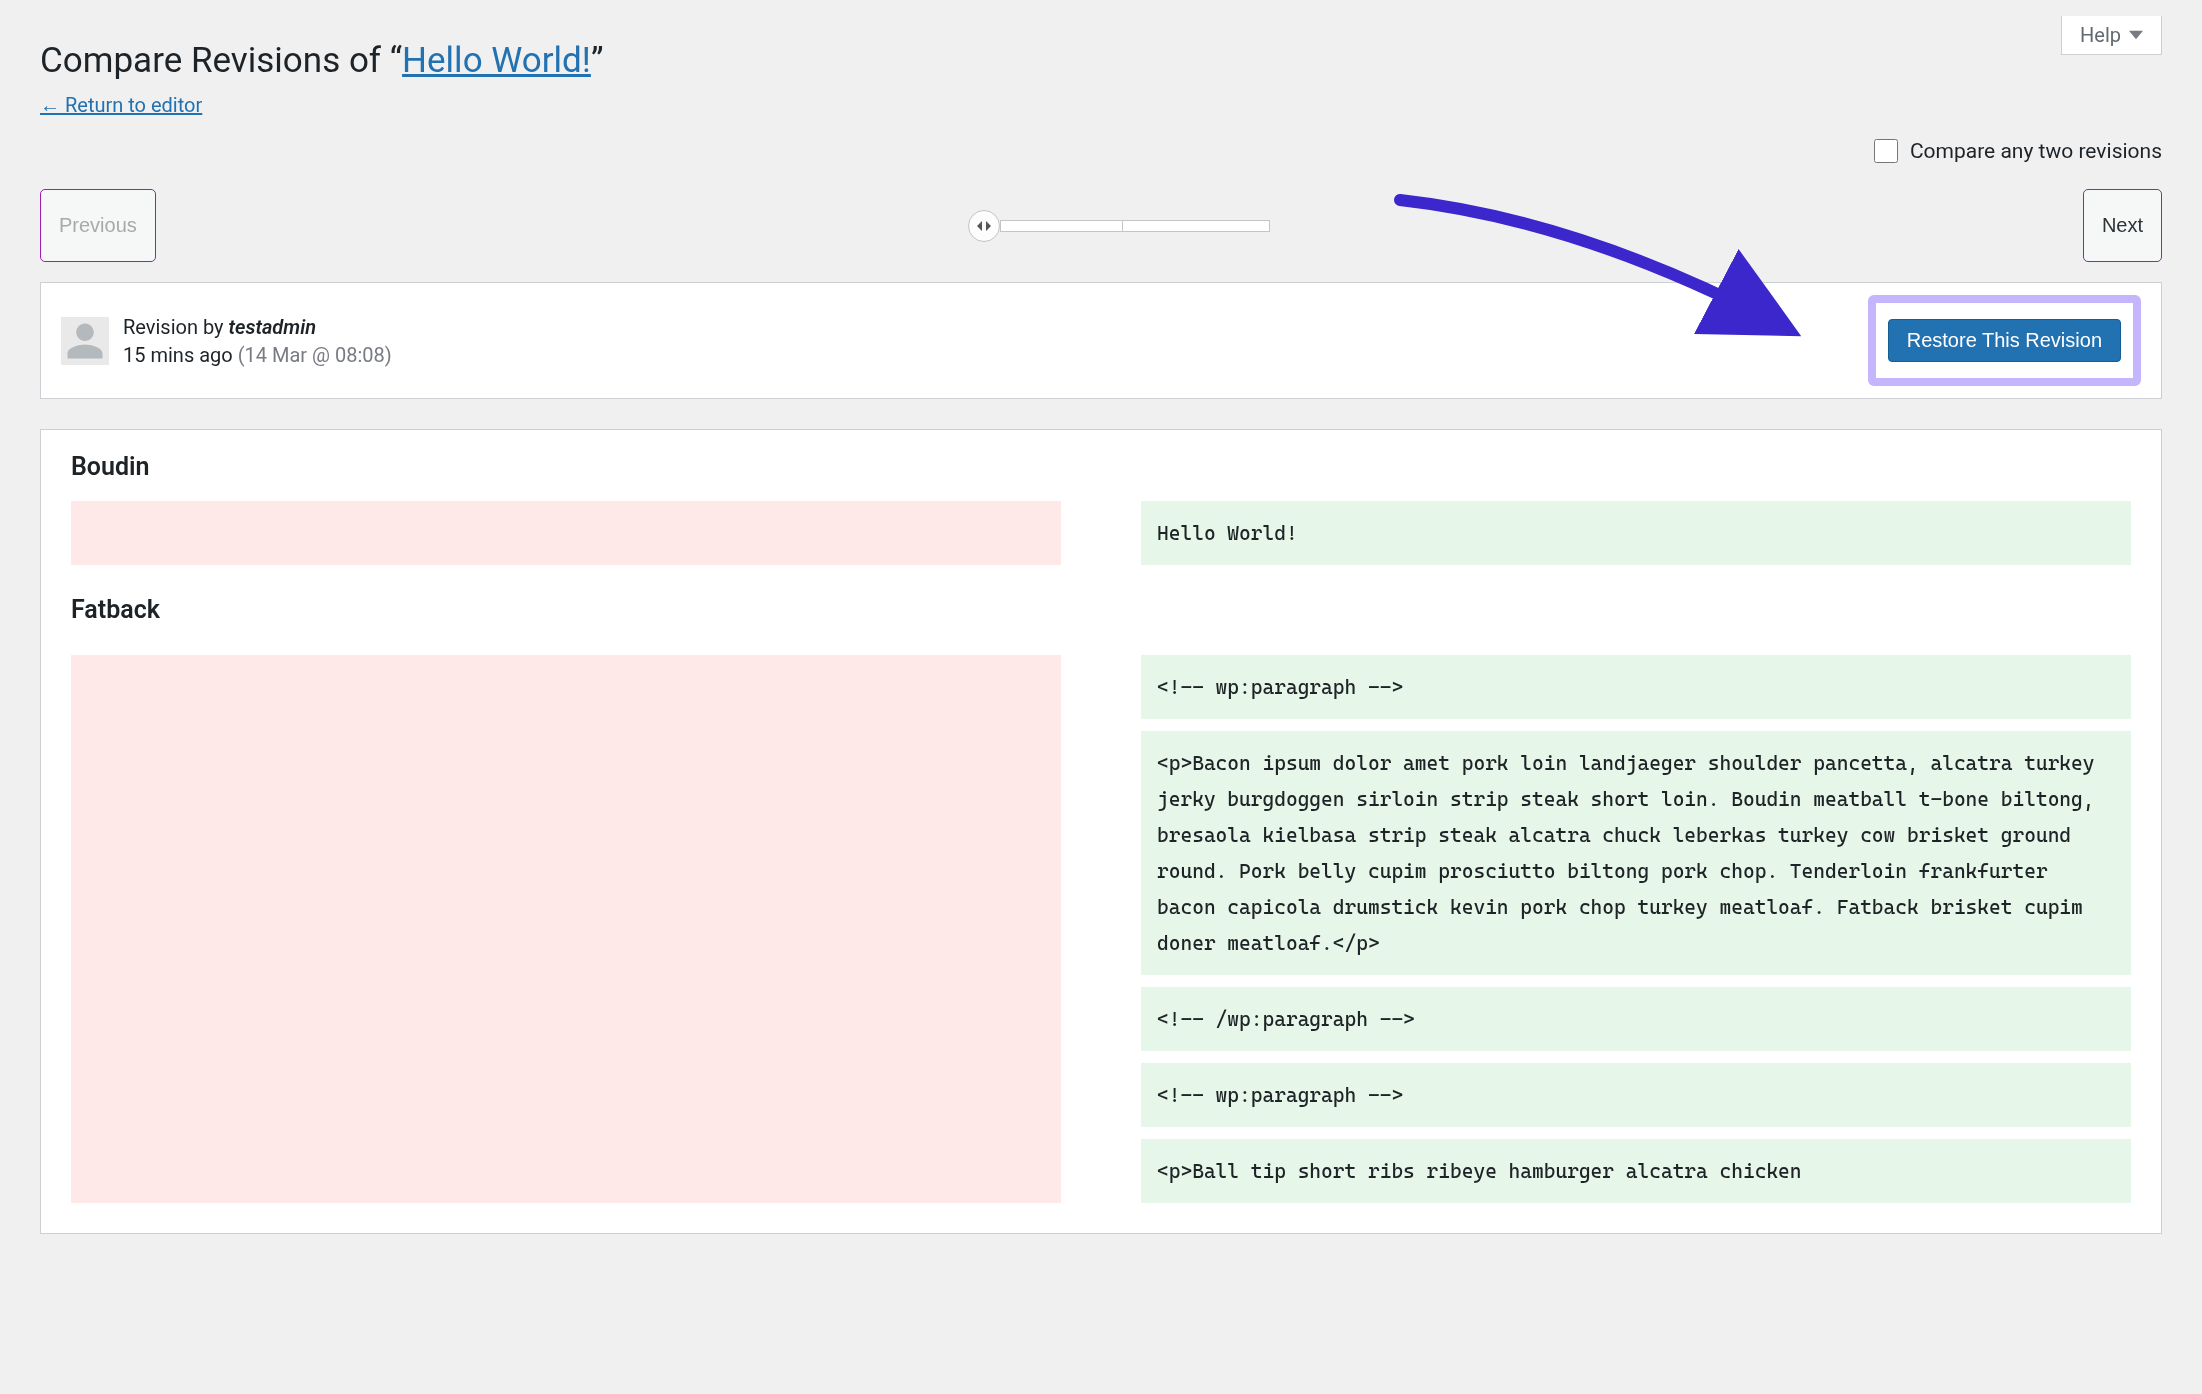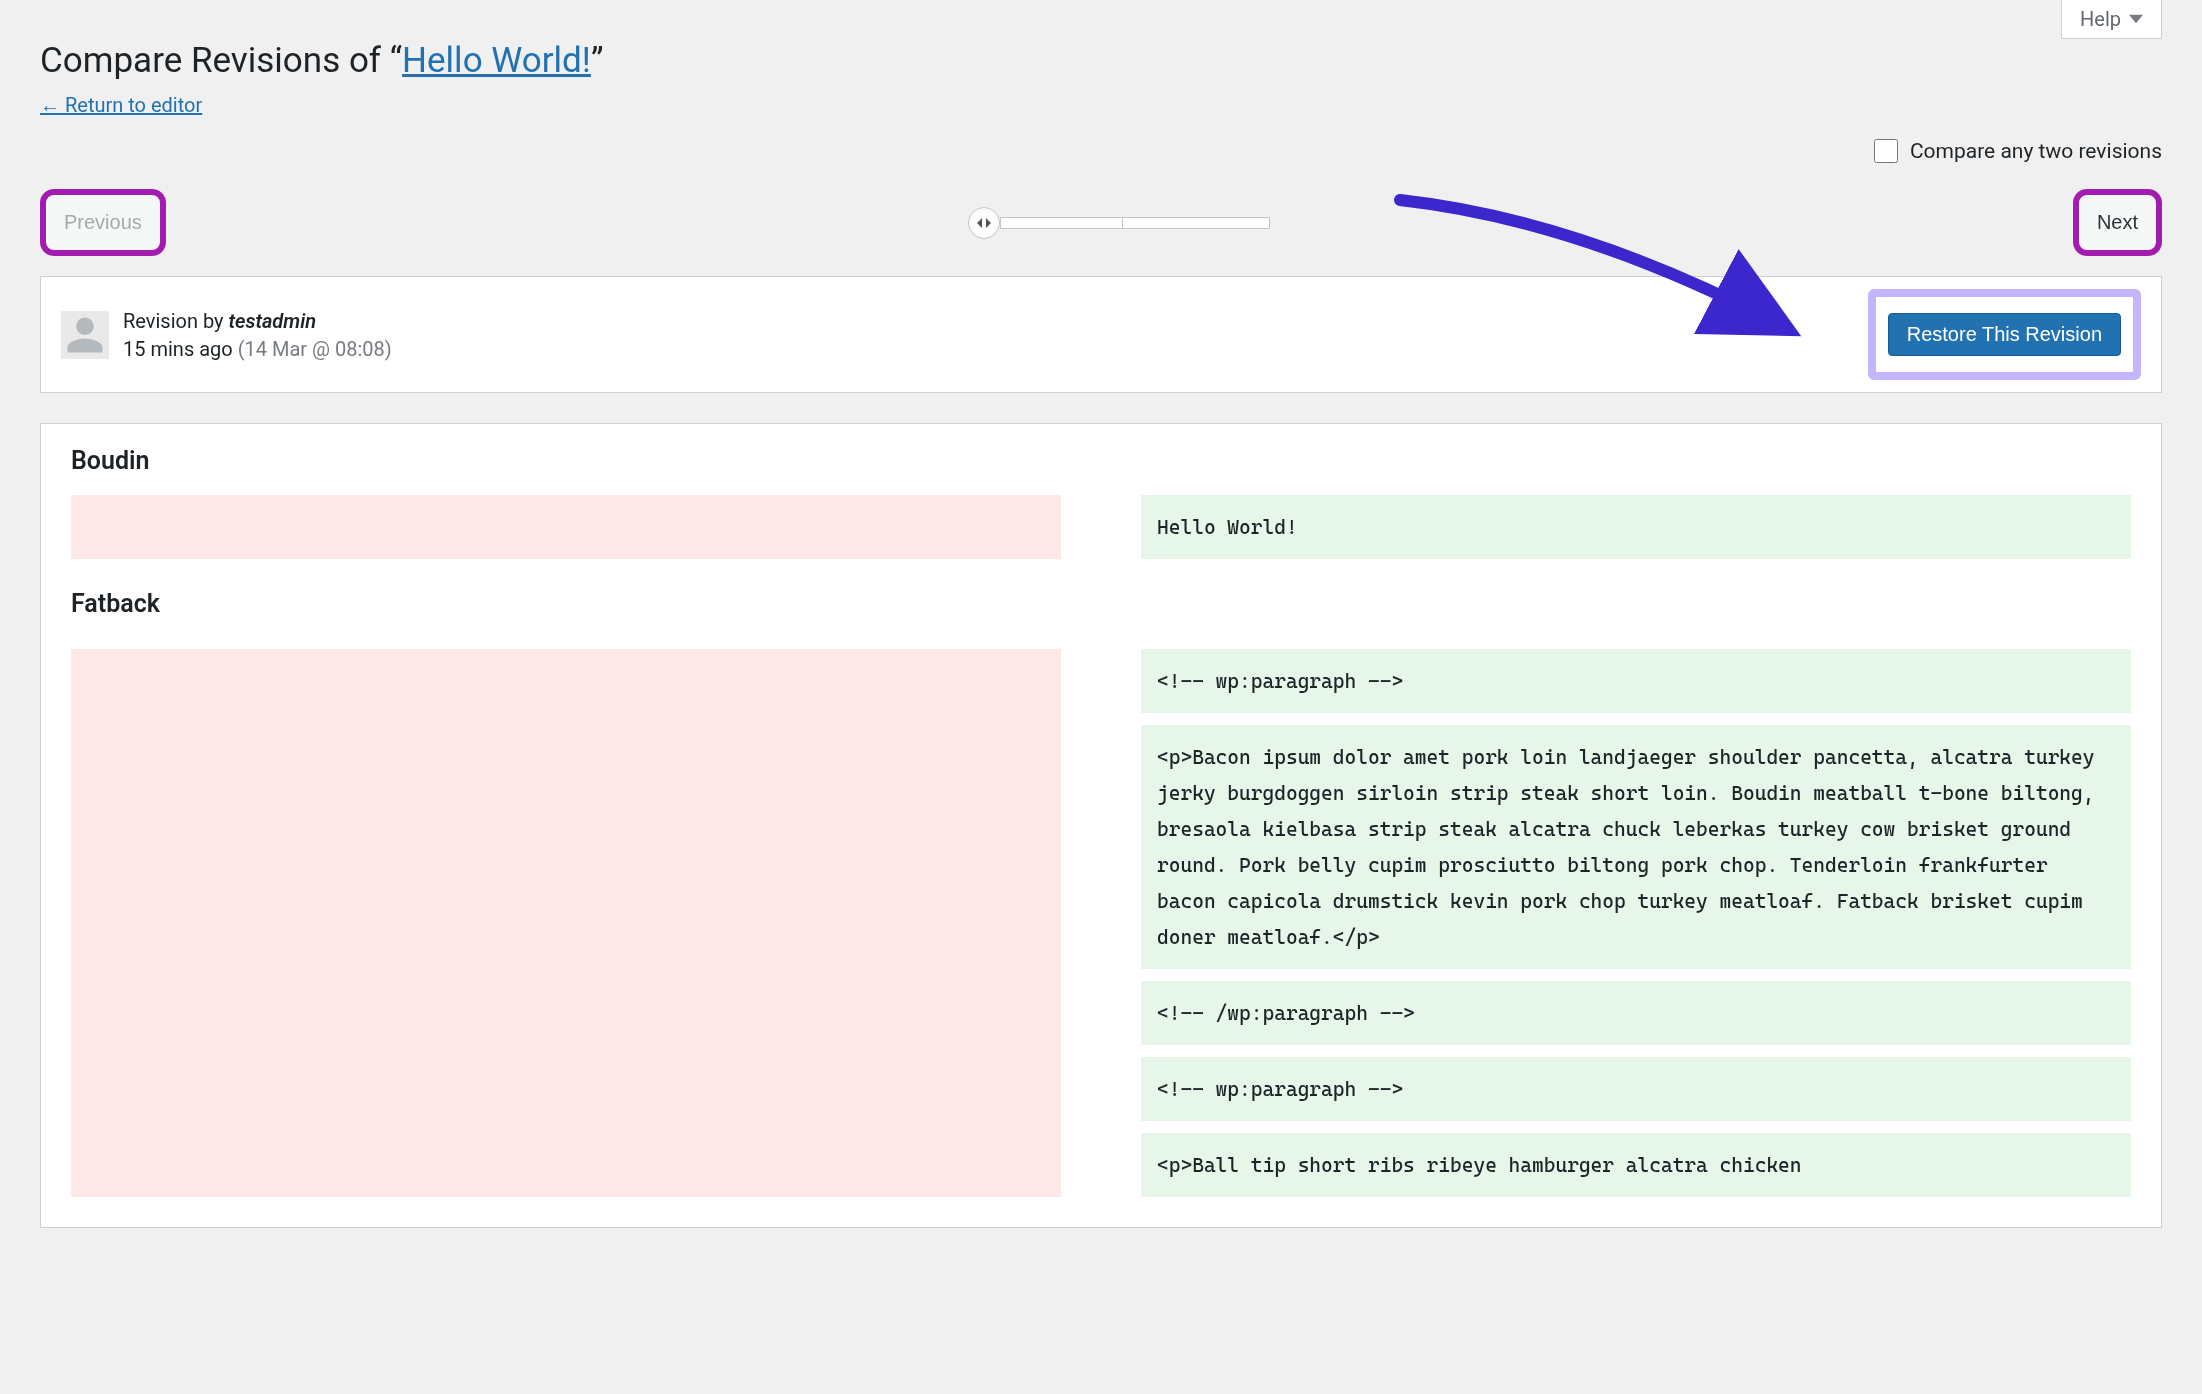--- a/index.html
+++ b/index.html
@@ -6,21 +6,21 @@
   body {
     font-family: -apple-system, BlinkMacSystemFont, "Segoe UI", Roboto, Helvetica, Arial, sans-serif;
     background: #f0f0f1;
     color: #1d2327;
     font-size: 20px;
     padding: 0 40px 0 40px;
     position: relative;
   }
   .help-tab {
     position: absolute;
-    top: 0;
+    top: 16px;
     right: 40px;
     background: #fff;
     border: 1px solid #ccd0d4;
     border-top: none;
     padding: 7px 18px;
     font-size: 20px;
     color: #646970;
     cursor: pointer;
     display: flex;
     align-items: center;
@@ -58,23 +58,23 @@
     background: #fff;
   }
   .nav-row {
     display: flex;
     justify-content: space-between;
     align-items: center;
     margin-top: 26px;
   }
   .btn {
     background: #f6f7f7;
-    border: 6px solid #a21caf;
-    border-radius: 14px;
-    padding: 16px 18px;
+    border: 1px solid #a21caf;
+    border-radius: 5px;
+    padding: 24px 18px;
     font-size: 20px;
     color: #2c3338;
     cursor: pointer;
   }
   .btn[disabled] { color: #a7aaad; cursor: default; }
   .slider-wrap { display: flex; align-items: center; gap: 0; }
   .slider-handle {
     width: 32px;
     height: 32px;
     border-radius: 50%;

